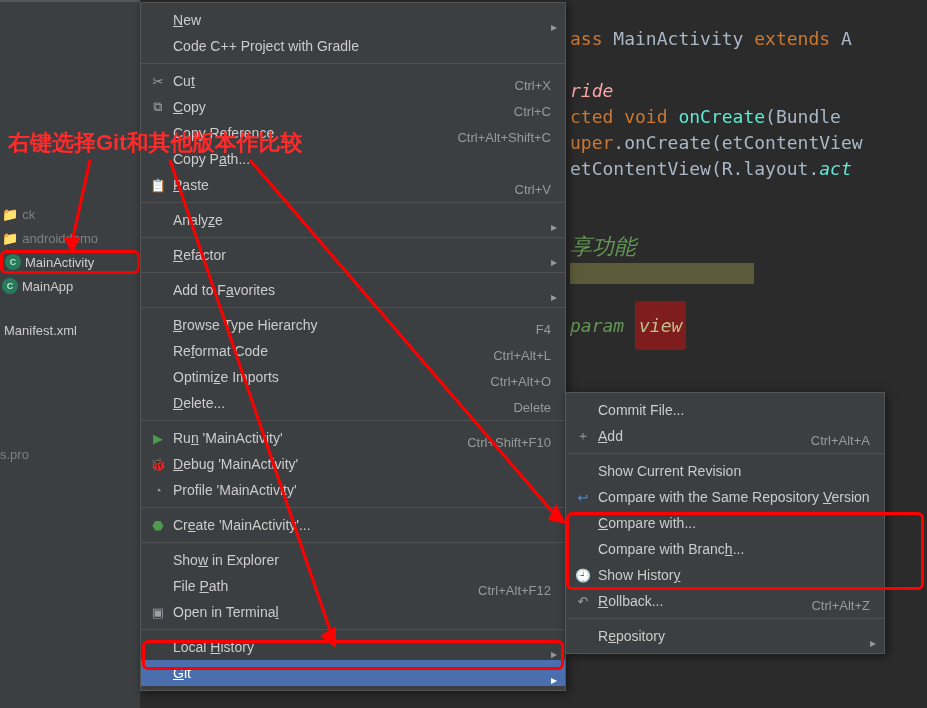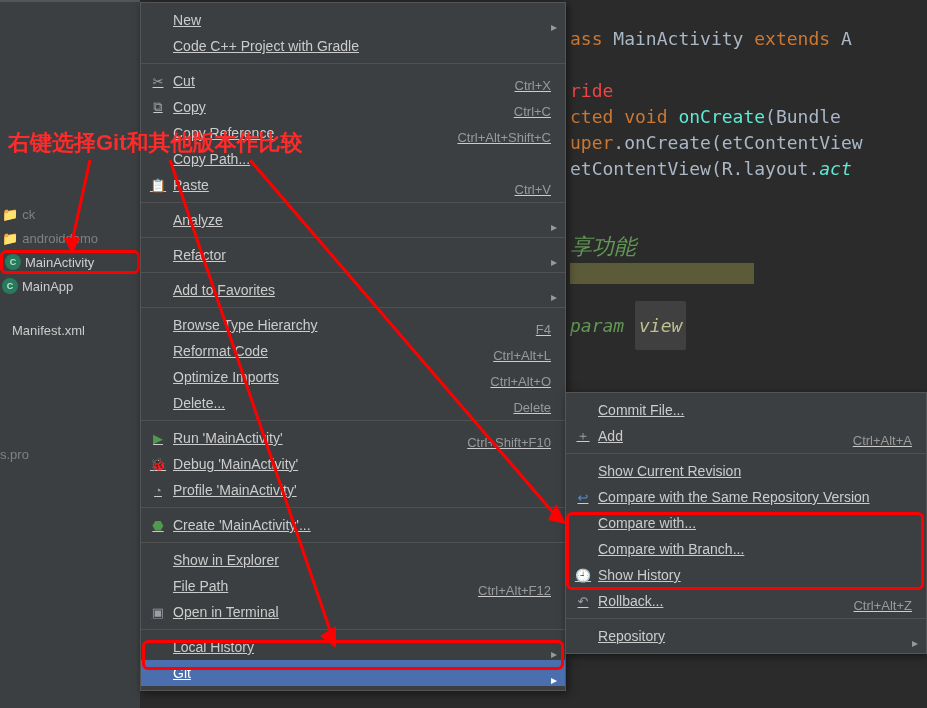--- a/index.html
+++ b/index.html
@@ -62,44 +62,43 @@
     background: #2b2b2b;
     font-family: "Consolas", monospace;
     font-size: 18px;
     line-height: 26px;
     white-space: pre;
     color: #a9b7c6;
   }
   .kw   { color: #cc7832; }
   .fn   { color: #5eead4; }
   .it   { font-style: italic; color: #5eead4; }
-  .ann  { color: #ef4444; }
+  .ann  { color: #fca5a5; font-style: italic; }
   .cmt-zh  { color: #629755; font-style: italic; font-family: sans-serif; font-size:22px;}
   .param-tag { color:#629755; font-style:italic;}
-  .param-hl { background:#404040; color:#c0c090; padding:14px 4px; border-radius:2px; font-style:italic;}
+  .param-hl { background:#7f1d1d; color:#c0c090; padding:14px 4px; border-radius:2px; font-style:italic;}
   .hl-bg { background:#5b5b3a; }
 
   
   .menu {
     position: absolute;
     background: #3c3f41;
     border: 1px solid #555;
     box-shadow: 2px 2px 8px rgba(0,0,0,.5);
     padding: 4px 0;
   }
   .menu-item {
     display: flex;
     align-items: center;
     height: 26px;
     padding: 0 14px 0 8px;
     color: #cccccc;
     font-size: 14px;
     white-space: nowrap;
     position: relative;
-    text-decoration: underline;
   }
   .menu-item .ico {
     width: 18px; height: 16px;
     display: inline-flex;
     justify-content: center;
     align-items: center;
     margin-right: 6px;
     font-size: 13px;
     color: #9aa0a6;
   }
@@ -134,21 +133,21 @@
   #main-menu {
     left: 140px;
     top: 2px;
     width: 426px;
   }
 
   
   #git-menu {
     left: 565px;
     top: 392px;
-    width: 362px;
+    width: 320px;
   }
 
   
   .redbox {
     position: absolute;
     border: 3px solid #ff0000;
     border-radius: 6px;
     pointer-events: none;
   }
   .red-text {
@@ -186,21 +185,21 @@
   </div>
   <div class="tree-node hl">
     <span class="c-icon">C</span>
     <span>MainActivity</span>
   </div>
   <div class="tree-node">
     <span class="c-icon">C</span>
     <span>MainApp</span>
   </div>
   <div style="height:20px"></div>
-  <div class="tree-node" style="padding-left:12px">
+  <div class="tree-node" style="padding-left:4px">
     <span>Manifest.xml</span>
   </div>
   <div style="height:100px"></div>
   <div class="tree-node dim" style="padding-left:0">
     <span>s.pro</span>
   </div>
 </div>
 
 <div class="editor">
 <span class="kw">ass </span><span>MainActivity</span><span class="kw"> extends </span><span>A</span>

